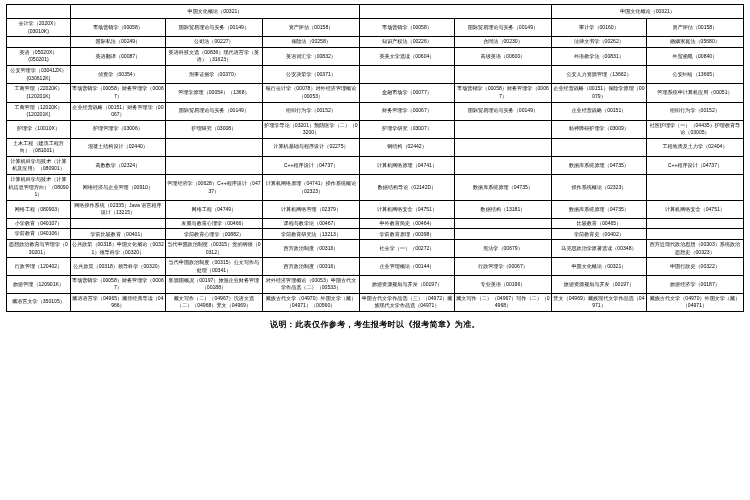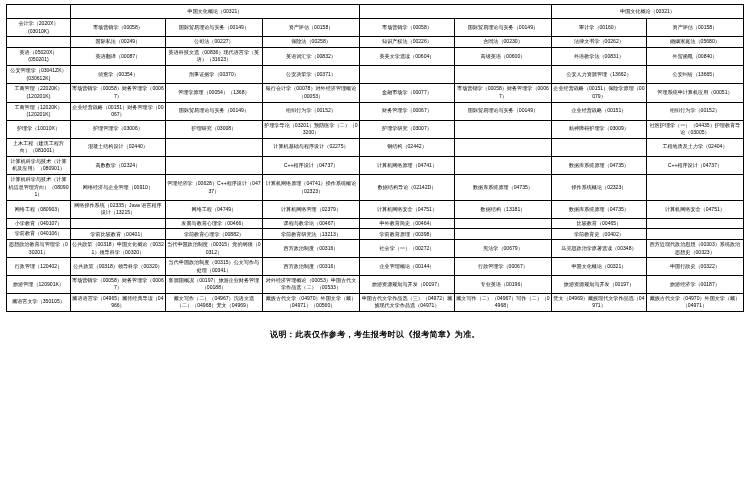--- a/index.html
+++ b/index.html
@@ -42,21 +42,21 @@
     line-height: 1.5;
   }
   td.cell {
     width: 85px;
   }
   td.hdr {
     height: 11px;
     font-weight: normal;
   }
   .note {
-    margin-top: 17px;
+    margin-top: 7px;
     text-align: center;
     font-size: 8px;
     font-weight: bold;
     letter-spacing: 0.4px;
   }
   .major-name {
     display: block;
   }
   .major-code {
     display: block;

